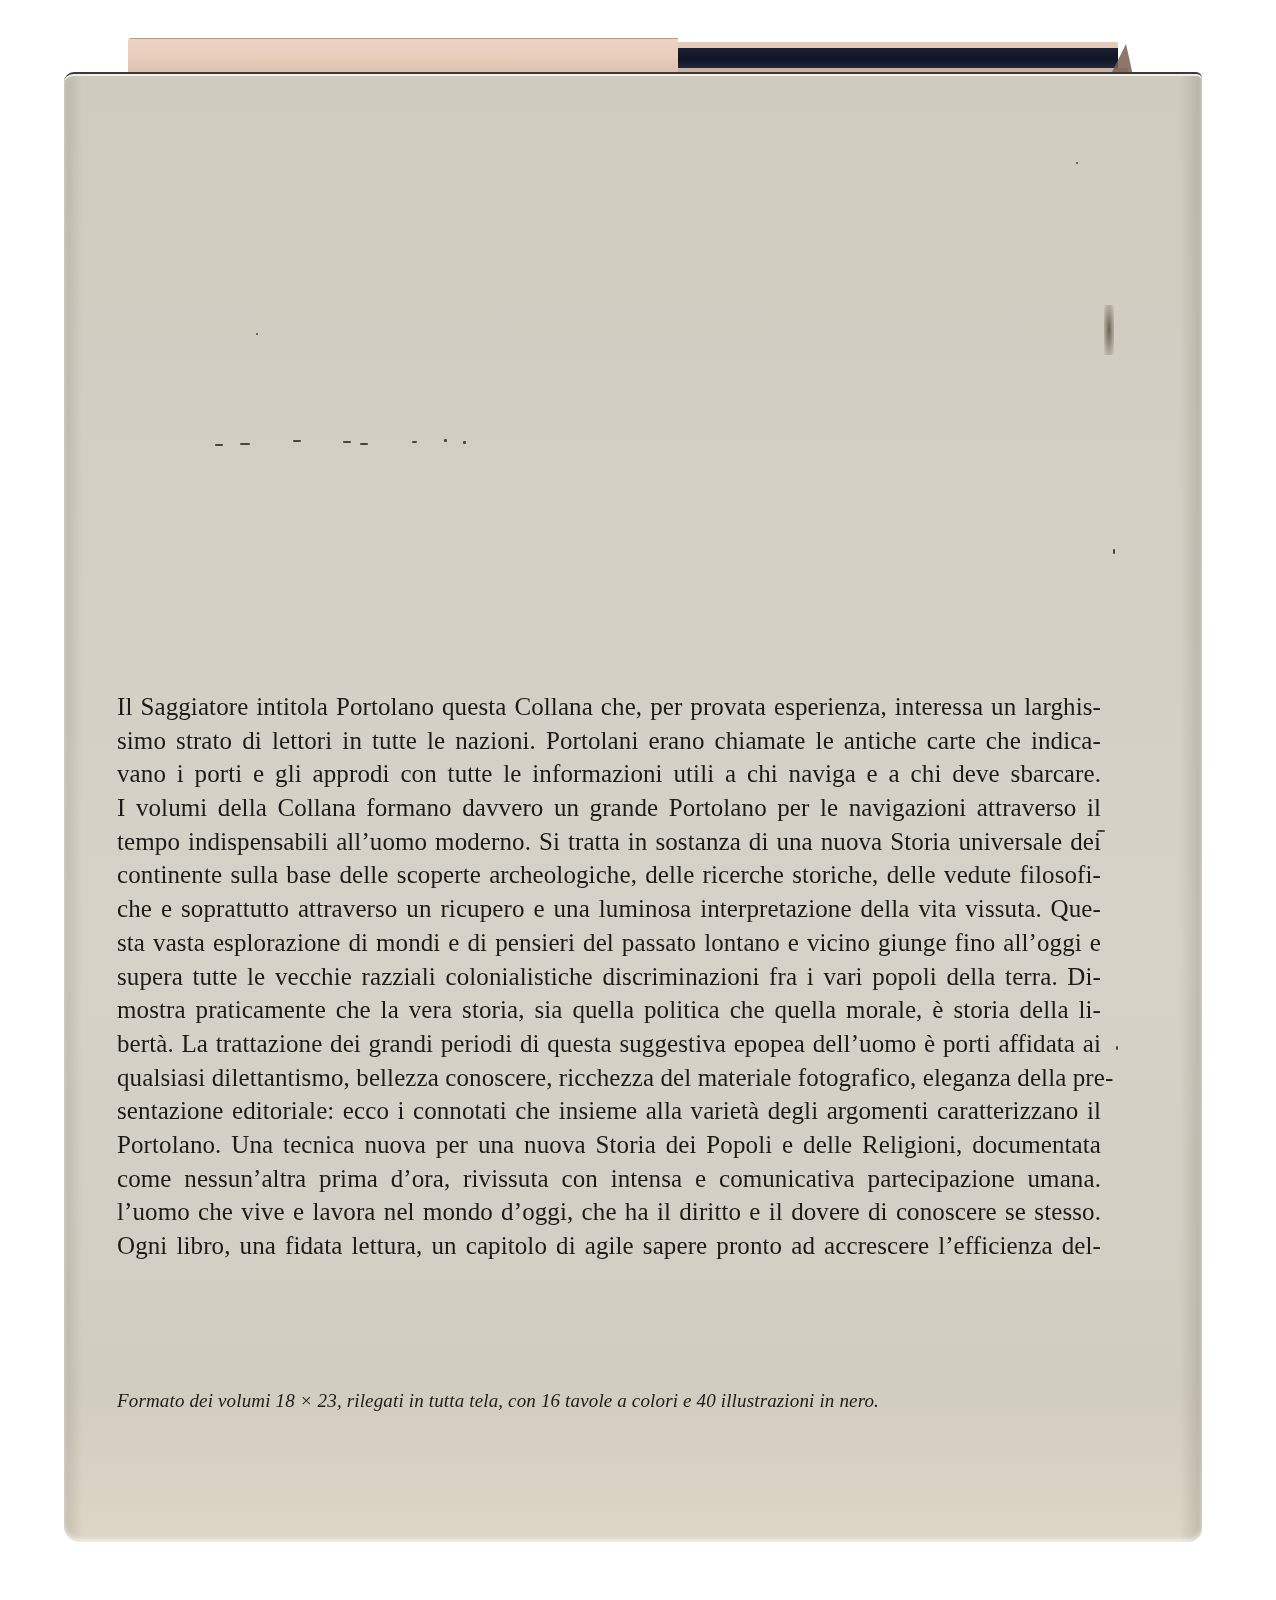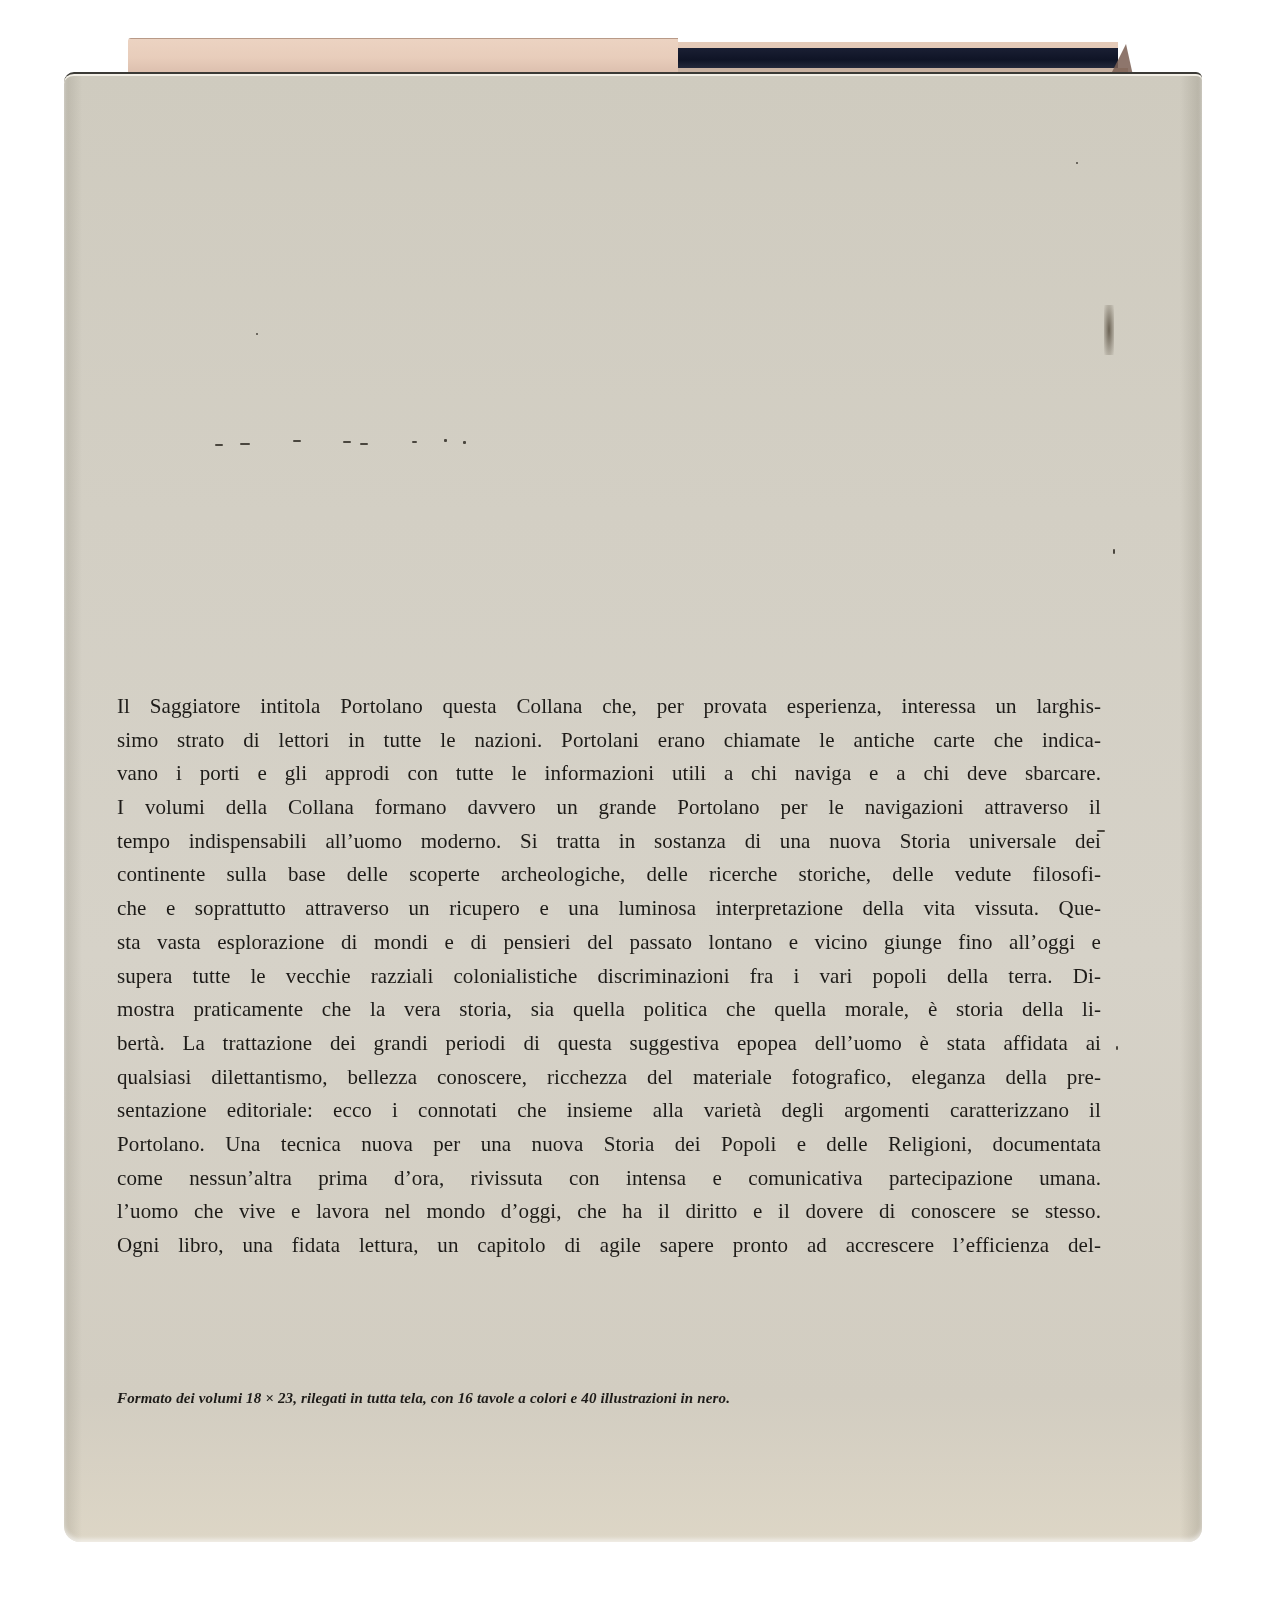--- a/index.html
+++ b/index.html
@@ -83,44 +83,43 @@
       background: radial-gradient(ellipse at center, rgba(80,70,55,0.8) 0%, rgba(80,70,55,0.3) 60%, rgba(0,0,0,0) 100%);
     }
     
     .body-text {
       position: absolute;
       left: 117px;
       top: 690px;
       width: 984px;
       margin: 0;
       color: #1d1b18;
-      font-size: 21px;
+      font-size: 25px;
       line-height: 33.7px;
       letter-spacing: 0.1px;
     }
     .body-text .line {
       display: block;
       text-align: justify;
       text-align-last: justify;
       white-space: nowrap;
       height: 33.7px;
     }
     .body-text .line.last {
       text-align-last: justify;
     }
     .footnote {
       position: absolute;
       left: 117px;
       top: 1390px;
       color: #1d1b18;
       font-style: italic;
-      font-size: 15px;
+      font-size: 19px;
       letter-spacing: 0.15px;
       white-space: nowrap;
-      font-weight: bold;
     }
   </style>
 </head>
 <body>
 
 <div class="book-top">
   <div class="pages"></div>
   <div class="cloth"></div>
   <div class="cloth-edge"></div>
 </div>
@@ -147,21 +146,21 @@
   <span class="line">Il Saggiatore intitola Portolano questa Collana che, per provata esperienza, interessa un larghis-</span>
   <span class="line">simo strato di lettori in tutte le nazioni. Portolani erano chiamate le antiche carte che indica-</span>
   <span class="line">vano i porti e gli approdi con tutte le informazioni utili a chi naviga e a chi deve sbarcare.</span>
   <span class="line">I volumi della Collana formano davvero un grande Portolano per le navigazioni attraverso il</span>
   <span class="line">tempo indispensabili all’uomo moderno. Si tratta in sostanza di una nuova Storia universale dei</span>
   <span class="line">continente sulla base delle scoperte archeologiche, delle ricerche storiche, delle vedute filosofi-</span>
   <span class="line">che e soprattutto attraverso un ricupero e una luminosa interpretazione della vita vissuta. Que-</span>
   <span class="line">sta vasta esplorazione di mondi e di pensieri del passato lontano e vicino giunge fino all’oggi e</span>
   <span class="line">supera tutte le vecchie razziali colonialistiche discriminazioni fra i vari popoli della terra. Di-</span>
   <span class="line">mostra praticamente che la vera storia, sia quella politica che quella morale, è storia della li-</span>
-  <span class="line">bertà. La trattazione dei grandi periodi di questa suggestiva epopea dell’uomo è stata affidata ai</span>
+  <span class="line">bertà. La trattazione dei grandi periodi di questa suggestiva epopea dell’uomo è porti affidata ai</span>
   <span class="line">qualsiasi dilettantismo, bellezza conoscere, ricchezza del materiale fotografico, eleganza della pre-</span>
   <span class="line">sentazione editoriale: ecco i connotati che insieme alla varietà degli argomenti caratterizzano il</span>
   <span class="line">Portolano. Una tecnica nuova per una nuova Storia dei Popoli e delle Religioni, documentata</span>
   <span class="line">come nessun’altra prima d’ora, rivissuta con intensa e comunicativa partecipazione umana.</span>
   <span class="line last">l’uomo che vive e lavora nel mondo d’oggi, che ha il diritto e il dovere di conoscere se stesso.</span>
   <span class="line">Ogni libro, una fidata lettura, un capitolo di agile sapere pronto ad accrescere l’efficienza del-</span>
 </div>
 
 <div class="footnote">Formato dei volumi 18 × 23, rilegati in tutta tela, con 16 tavole a colori e 40 illustrazioni in nero.</div>
 

